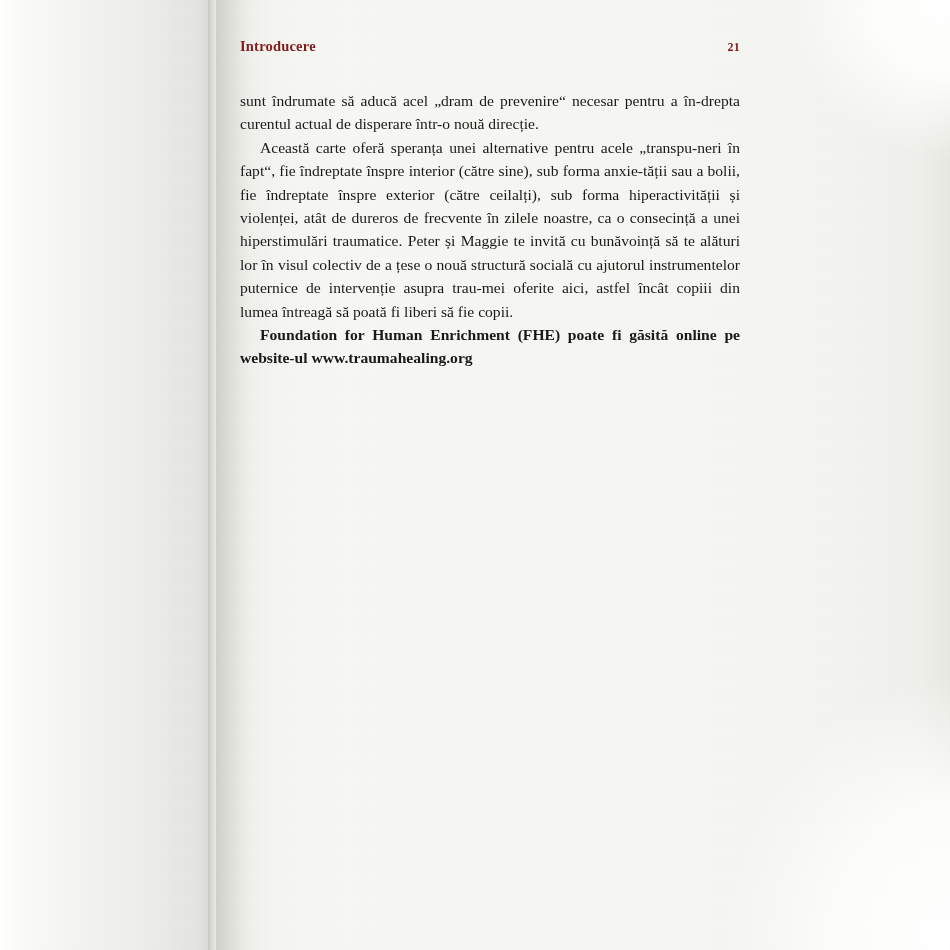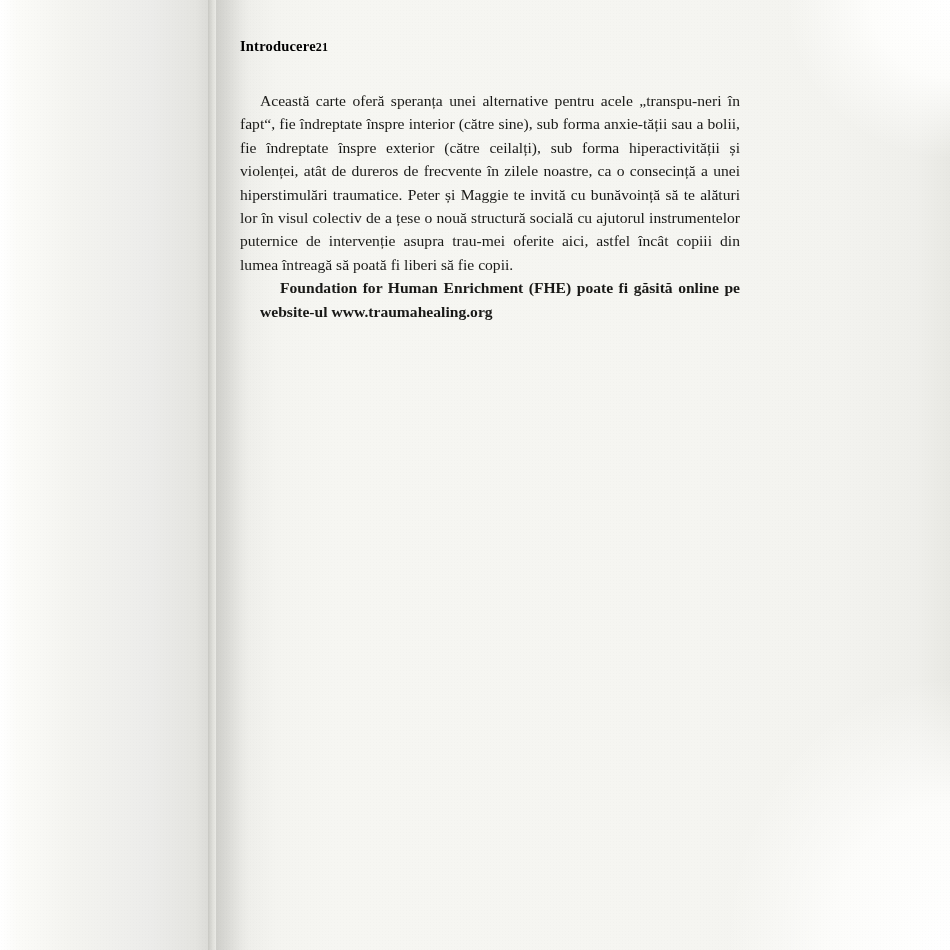--- a/index.html
+++ b/index.html
@@ -83,24 +83,25 @@
 
   
   .content {
     position: absolute;
     left: 240px;
     top: 38px;
     width: 500px;
   }
   .running-head {
     display: flex;
+    justify-content: space-between;
     align-items: baseline;
     font-size: 14.5px;
     letter-spacing: 0.2px;
-    color: #000000;
+    color: #7f1d1d;
     margin-bottom: 34px;
   }
   .running-head .chapter {
     font-family: "Liberation Serif", serif;
     font-weight: 600;
   }
   .running-head .folio {
     font-family: "Liberation Serif", serif;
     font-weight: 600;
     font-size: 12px;
@@ -112,21 +113,20 @@
     color: #191917;
     text-align: justify;
     text-justify: inter-word;
     hyphens: manual;
   }
   .body-text p.indent {
     text-indent: 20px;
   }
   .body-text p.bold {
     font-weight: 700;
-    margin-left: 20px;
   }
 </style>
 </head>
 <body>
 
 <div id="page">
 
   <div class="paper-left"></div>
   <div class="gutter"></div>
   <div class="paper-right"></div>
@@ -136,18 +136,19 @@
   <div class="paper-grain"></div>
 
   <div class="content">
 
     <div class="running-head">
       <span class="chapter">Introducere</span>
       <span class="folio">21</span>
     </div>
 
     <div class="body-text">
+      <p>sunt îndrumate să aducă acel „dram de prevenire“ necesar pentru a în-drepta curentul actual de disperare într-o nouă direcție.</p>
       <p class="indent">Această carte oferă speranța unei alternative pentru acele „transpu-neri în fapt“, fie îndreptate înspre interior (către sine), sub forma anxie-tății sau a bolii, fie îndreptate înspre exterior (către ceilalți), sub forma hiperactivității și violenței, atât de dureros de frecvente în zilele noastre, ca o consecință a unei hiperstimulări traumatice. Peter și Maggie te invită cu bunăvoință să te alături lor în visul colectiv de a țese o nouă structură socială cu ajutorul instrumentelor puternice de intervenție asupra trau-mei oferite aici, astfel încât copiii din lumea întreagă să poată fi liberi să fie copii.</p>
       <p class="indent bold">Foundation for Human Enrichment (FHE) poate fi găsită online pe website-ul www.traumahealing.org</p>
     </div>
 
   </div>
 </div>
 
 </body></html>

